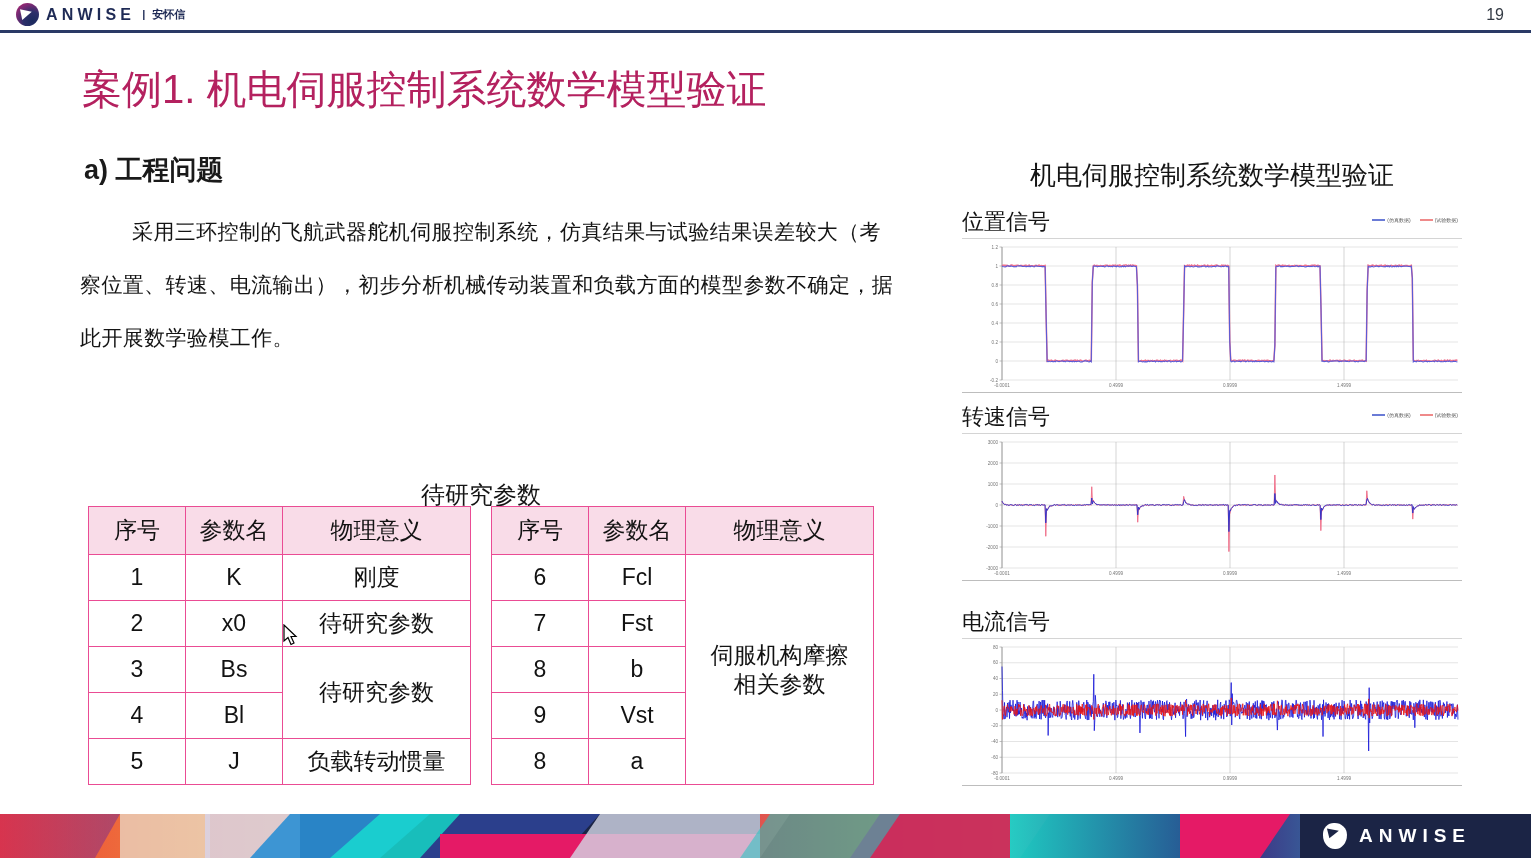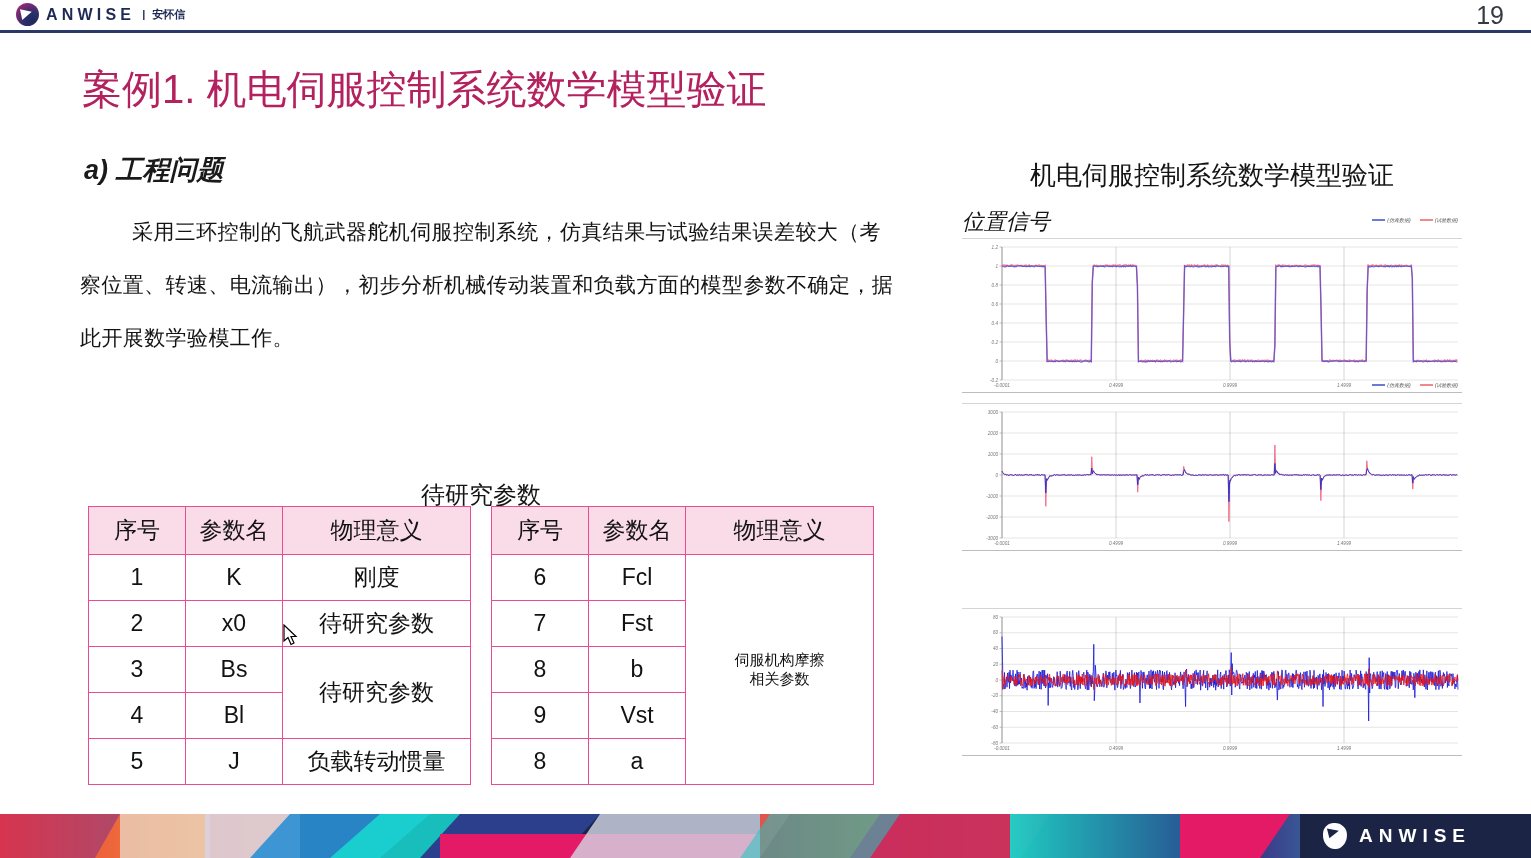--- a/index.html
+++ b/index.html
@@ -41,34 +41,34 @@
   .logo-text {
     font-size:16px; font-weight:bold; letter-spacing:4.2px;
     color:#1e2a55; line-height:1;
   }
   .logo-cn {
     font-size:11px; font-weight:bold; color:#1e2a55;
     letter-spacing:0px; line-height:1;
   }
   .page-num {
     position:absolute; right:27px; top:1px;
-    font-size:25px; color:#333a44; line-height:28px;
+    font-size:16px; color:#333a44; line-height:28px;
   }
 
   
   .slide-title {
     position:absolute; left:82px; top:62px;
     font-size:40px; font-weight:normal; color:#b4215f;
     letter-spacing:0px; white-space:nowrap;
   }
 
   
   .sec-head {
     position:absolute; left:84px; top:152px;
-    font-size:27px; font-weight:bold; color:#1a1a1a;font-style:italic;
+    font-size:27px; font-weight:bold; color:#1a1a1a;
   }
   .body-para {
     position:absolute; left:80px; top:205px; width:820px;
     font-size:21px; color:#141414; line-height:53px;
     text-indent:52px; letter-spacing:0.4px;
   }
 
   .tbl-caption {
     position:absolute; left:88px; top:459px; width:786px;
     text-align:center; font-size:24px; color:#141414;margin-top:20px;
@@ -97,28 +97,28 @@
   .tbl th { background:#f9dce8; height:48px; }
   .tbl-left { width:382px; }
   .tbl-left .c1 { width:97px; }
   .tbl-left .c2 { width:97px; }
   .tbl-left .c3 { width:188px; }
   .gap { width:22px; }
   .tbl-right { width:382px; }
   .tbl-right .c1 { width:97px; }
   .tbl-right .c2 { width:97px; }
   .tbl-right .c3 { width:188px; }
-  .tbl-right td.merged { line-height:1.25; font-size:15px; }
+  .tbl-right td.merged { line-height:1.25; font-size:23px; }
 
   
   .charts-title {
     position:absolute; left:948px; top:158px; width:528px;
     text-align:center; font-size:26px; color:#141414;
   }
-  .chart-block { position:absolute;font-style:italic; }
+  .chart-block { position:absolute; }
   .chart-label {
     font-size:22px; color:#141414; margin-bottom:2px; line-height:28px;
   }
   .chart-frame {
     position:relative; background:#ffffff;
     border-top:1px solid #d4d4d4;
     border-bottom:1px solid #bdbdbd;
   }
   .legend {
     position:absolute; right:4px; top:-22px;
@@ -304,20 +304,21 @@
           <text x="268" y="148" text-anchor="middle" class="axlbl">0.9999</text>
           <text x="382" y="148" text-anchor="middle" class="axlbl">1.4999</text>
         </g>
       <path id="pos-test" fill="none" stroke="#f0728c" stroke-width="1.5" d="M40.00,26.92 L41.00,26.15 L42.01,26.49 L43.01,26.13 L44.01,27.13 L45.02,26.21 L46.02,26.78 L47.02,27.13 L48.03,27.11 L49.03,26.07 L50.03,26.08 L51.04,26.58 L52.04,26.67 L53.04,26.57 L54.04,26.50 L55.05,26.30 L56.05,26.30 L57.05,26.71 L58.06,26.65 L59.06,26.22 L60.06,26.78 L61.07,26.64 L62.07,27.09 L63.07,26.34 L64.08,26.24 L65.08,26.78 L66.08,26.99 L67.09,26.07 L68.09,27.05 L69.09,26.67 L70.10,26.67 L71.10,27.07 L72.10,27.06 L73.11,26.48 L74.11,26.31 L75.11,27.09 L76.12,26.50 L77.12,26.13 L78.12,26.89 L79.12,26.52 L80.13,26.79 L81.13,26.83 L82.13,26.61 L83.14,26.38 L84.14,78.04 L85.14,122.01 L86.15,121.19 L87.15,121.48 L88.15,121.76 L89.16,121.05 L90.16,121.64 L91.16,121.99 L92.17,121.90 L93.17,121.14 L94.17,121.52 L95.18,121.63 L96.18,121.99 L97.18,121.70 L98.19,121.99 L99.19,122.19 L100.19,121.40 L101.20,121.32 L102.20,122.03 L103.20,121.57 L104.20,121.34 L105.21,121.18 L106.21,121.77 L107.21,121.73 L108.22,121.46 L109.22,121.25 L110.22,121.62 L111.23,121.64 L112.23,121.29 L113.23,121.10 L114.24,121.82 L115.24,121.18 L116.24,121.95 L117.25,121.87 L118.25,121.11 L119.25,121.38 L120.26,121.95 L121.26,122.13 L122.26,121.86 L123.27,121.25 L124.27,121.32 L125.27,121.95 L126.28,121.61 L127.28,121.33 L128.28,121.71 L129.28,121.81 L130.29,43.02 L131.29,26.96 L132.29,26.20 L133.30,26.96 L134.30,26.42 L135.30,26.39 L136.31,26.69 L137.31,26.88 L138.31,26.59 L139.32,26.81 L140.32,27.08 L141.32,26.75 L142.33,26.66 L143.33,26.33 L144.33,26.21 L145.34,26.31 L146.34,26.93 L147.34,26.41 L148.35,26.52 L149.35,27.10 L150.35,26.34 L151.36,26.25 L152.36,26.55 L153.36,26.22 L154.36,27.13 L155.37,26.34 L156.37,26.69 L157.37,26.06 L158.38,26.15 L159.38,26.97 L160.38,26.87 L161.39,26.22 L162.39,26.26 L163.39,26.07 L164.40,26.10 L165.40,27.16 L166.40,26.18 L167.41,26.92 L168.41,26.07 L169.41,26.92 L170.42,26.14 L171.42,26.24 L172.42,26.45 L173.43,26.55 L174.43,26.77 L175.43,46.67 L176.44,122.16 L177.44,122.18 L178.44,122.04 L179.44,121.32 L180.45,122.09 L181.45,121.77 L182.45,121.63 L183.46,121.06 L184.46,121.97 L185.46,121.56 L186.47,121.61 L187.47,121.72 L188.47,121.58 L189.48,122.12 L190.48,121.42 L191.48,121.92 L192.49,121.69 L193.49,121.98 L194.49,121.34 L195.50,121.34 L196.50,121.70 L197.50,122.06 L198.51,121.15 L199.51,122.09 L200.51,121.52 L201.52,122.02 L202.52,121.23 L203.52,121.76 L204.52,121.46 L205.53,121.66 L206.53,121.88 L207.53,121.80 L208.54,121.41 L209.54,121.84 L210.54,122.17 L211.55,121.29 L212.55,121.55 L213.55,121.51 L214.56,121.32 L215.56,121.58 L216.56,121.86 L217.57,121.96 L218.57,121.10 L219.57,121.29 L220.58,122.16 L221.58,74.56 L222.58,26.60 L223.59,27.12 L224.59,26.59 L225.59,26.15 L226.60,26.70 L227.60,26.14 L228.60,27.18 L229.60,26.06 L230.61,26.91 L231.61,26.70 L232.61,26.12 L233.62,26.91 L234.62,27.04 L235.62,26.11 L236.63,27.03 L237.63,26.81 L238.63,27.15 L239.64,26.57 L240.64,26.98 L241.64,26.41 L242.65,26.14 L243.65,26.69 L244.65,27.12 L245.66,26.20 L246.66,26.67 L247.66,27.17 L248.67,26.60 L249.67,26.34 L250.67,26.86 L251.68,26.74 L252.68,26.54 L253.68,26.21 L254.68,26.08 L255.69,26.48 L256.69,27.07 L257.69,27.18 L258.70,26.96 L259.70,26.12 L260.70,26.53 L261.71,26.27 L262.71,26.40 L263.71,26.35 L264.72,27.01 L265.72,26.44 L266.72,26.93 L267.73,101.96 L268.73,121.16 L269.73,121.56 L270.74,121.77 L271.74,121.20 L272.74,121.25 L273.75,121.55 L274.75,122.19 L275.75,121.72 L276.76,121.24 L277.76,121.15 L278.76,121.29 L279.76,121.86 L280.77,121.08 L281.77,122.19 L282.77,121.07 L283.78,121.92 L284.78,121.59 L285.78,121.19 L286.79,121.72 L287.79,121.46 L288.79,121.36 L289.80,121.22 L290.80,121.64 L291.80,121.89 L292.81,121.89 L293.81,121.75 L294.81,121.74 L295.82,121.38 L296.82,121.23 L297.82,121.72 L298.83,122.05 L299.83,121.37 L300.83,121.72 L301.84,121.44 L302.84,121.27 L303.84,121.99 L304.84,121.18 L305.85,121.32 L306.85,121.66 L307.85,121.71 L308.86,121.81 L309.86,122.08 L310.86,121.84 L311.87,121.68 L312.87,106.17 L313.87,26.40 L314.88,27.11 L315.88,26.23 L316.88,26.08 L317.89,26.38 L318.89,27.15 L319.89,26.50 L320.90,26.20 L321.90,26.99 L322.90,26.29 L323.91,26.78 L324.91,26.79 L325.91,27.02 L326.92,26.27 L327.92,26.77 L328.92,27.17 L329.92,26.72 L330.93,26.73 L331.93,26.63 L332.93,26.24 L333.94,26.83 L334.94,26.39 L335.94,27.10 L336.95,26.55 L337.95,26.65 L338.95,26.51 L339.96,26.97 L340.96,26.92 L341.96,26.69 L342.97,26.16 L343.97,26.20 L344.97,26.86 L345.98,26.69 L346.98,26.98 L347.98,26.91 L348.99,26.41 L349.99,26.22 L350.99,26.22 L352.00,26.32 L353.00,26.09 L354.00,27.03 L355.00,26.41 L356.01,26.37 L357.01,26.77 L358.01,26.96 L359.02,69.68 L360.02,121.12 L361.02,121.99 L362.03,121.64 L363.03,121.91 L364.03,121.73 L365.04,122.14 L366.04,121.82 L367.04,121.90 L368.05,121.09 L369.05,122.16 L370.05,121.86 L371.06,121.31 L372.06,121.65 L373.06,121.75 L374.07,121.51 L375.07,121.30 L376.07,121.98 L377.08,121.48 L378.08,121.36 L379.08,121.60 L380.08,122.15 L381.09,122.04 L382.09,121.13 L383.09,121.36 L384.10,122.04 L385.10,121.71 L386.10,121.88 L387.11,121.23 L388.11,121.24 L389.11,122.17 L390.12,121.89 L391.12,121.86 L392.12,121.11 L393.13,121.89 L394.13,121.83 L395.13,121.77 L396.14,122.14 L397.14,121.49 L398.14,121.46 L399.15,121.65 L400.15,121.08 L401.15,121.74 L402.16,121.96 L403.16,121.69 L404.16,122.16 L405.16,50.31 L406.17,26.20 L407.17,26.65 L408.17,26.84 L409.18,27.01 L410.18,26.10 L411.18,26.20 L412.19,26.89 L413.19,26.63 L414.19,26.37 L415.20,26.80 L416.20,26.64 L417.20,26.55 L418.21,26.61 L419.21,26.05 L420.21,26.92 L421.22,26.93 L422.22,26.40 L423.22,26.13 L424.23,26.98 L425.23,26.43 L426.23,26.64 L427.24,27.06 L428.24,26.64 L429.24,26.24 L430.24,26.80 L431.25,26.96 L432.25,27.16 L433.25,26.35 L434.26,26.55 L435.26,27.05 L436.26,26.48 L437.27,26.13 L438.27,26.98 L439.27,26.22 L440.28,26.74 L441.28,26.90 L442.28,26.72 L443.29,26.54 L444.29,26.59 L445.29,26.45 L446.30,27.05 L447.30,26.96 L448.30,26.76 L449.31,26.38 L450.31,38.82 L451.31,121.10 L452.32,121.68 L453.32,122.06 L454.32,121.61 L455.32,121.71 L456.33,121.39 L457.33,121.90 L458.33,121.64 L459.34,121.77 L460.34,121.83 L461.34,121.42 L462.35,121.42 L463.35,122.06 L464.35,121.27 L465.36,122.09 L466.36,122.02 L467.36,121.70 L468.37,122.12 L469.37,122.13 L470.37,122.05 L471.38,122.08 L472.38,121.18 L473.38,121.35 L474.39,121.89 L475.39,121.53 L476.39,121.12 L477.40,121.97 L478.40,121.97 L479.40,121.47 L480.40,122.05 L481.41,122.07 L482.41,121.11 L483.41,121.48 L484.42,122.17 L485.42,121.06 L486.42,121.80 L487.43,121.18 L488.43,121.26 L489.43,121.84 L490.44,121.43 L491.44,121.50 L492.44,121.42 L493.45,121.24 L494.45,121.05 L495.45,121.38 "></path>
       <path id="pos-sim" fill="none" stroke="#5b5bd6" stroke-width="1.1" d="M40.00,27.10 L41.00,27.48 L42.01,27.82 L43.01,27.91 L44.01,27.80 L45.02,26.90 L46.02,26.92 L47.02,27.12 L48.03,27.40 L49.03,26.93 L50.03,27.30 L51.04,27.49 L52.04,27.82 L53.04,27.48 L54.04,27.82 L55.05,27.02 L56.05,27.05 L57.05,26.87 L58.06,26.87 L59.06,26.86 L60.06,27.36 L61.07,27.49 L62.07,27.38 L63.07,27.09 L64.08,27.83 L65.08,27.27 L66.08,27.60 L67.09,26.95 L68.09,27.74 L69.09,27.15 L70.10,27.01 L71.10,27.59 L72.10,27.87 L73.11,27.20 L74.11,26.81 L75.11,27.14 L76.12,27.18 L77.12,27.49 L78.12,27.51 L79.12,27.26 L80.13,27.79 L81.13,27.43 L82.13,27.62 L83.14,27.80 L84.14,78.92 L85.14,122.61 L86.15,122.69 L87.15,122.11 L88.15,122.69 L89.16,122.50 L90.16,122.20 L91.16,122.93 L92.17,122.35 L93.17,122.87 L94.17,121.92 L95.18,122.06 L96.18,122.48 L97.18,122.58 L98.19,122.33 L99.19,122.02 L100.19,121.83 L101.20,122.53 L102.20,122.03 L103.20,122.84 L104.20,122.09 L105.21,122.16 L106.21,122.11 L107.21,122.63 L108.22,122.36 L109.22,122.28 L110.22,122.87 L111.23,121.92 L112.23,122.83 L113.23,122.26 L114.24,122.64 L115.24,122.45 L116.24,121.98 L117.25,122.34 L118.25,122.95 L119.25,122.71 L120.26,122.89 L121.26,122.30 L122.26,121.85 L123.27,121.89 L124.27,122.22 L125.27,121.89 L126.28,122.81 L127.28,122.88 L128.28,121.97 L129.28,122.78 L130.29,43.69 L131.29,27.22 L132.29,27.11 L133.30,27.23 L134.30,27.10 L135.30,27.92 L136.31,27.35 L137.31,27.53 L138.31,27.21 L139.32,27.18 L140.32,27.36 L141.32,27.10 L142.33,27.84 L143.33,27.82 L144.33,26.98 L145.34,26.83 L146.34,27.67 L147.34,27.30 L148.35,27.69 L149.35,27.34 L150.35,27.90 L151.36,26.93 L152.36,27.23 L153.36,27.34 L154.36,27.79 L155.37,26.93 L156.37,27.42 L157.37,27.82 L158.38,27.53 L159.38,27.94 L160.38,27.01 L161.39,27.73 L162.39,26.96 L163.39,27.80 L164.40,27.23 L165.40,26.82 L166.40,27.32 L167.41,26.89 L168.41,26.91 L169.41,27.42 L170.42,27.42 L171.42,26.95 L172.42,27.33 L173.43,27.51 L174.43,27.68 L175.43,47.55 L176.44,122.76 L177.44,122.18 L178.44,121.99 L179.44,122.55 L180.45,122.92 L181.45,122.50 L182.45,122.82 L183.46,122.64 L184.46,122.83 L185.46,122.62 L186.47,121.99 L187.47,122.72 L188.47,122.23 L189.48,121.84 L190.48,122.40 L191.48,122.52 L192.49,121.86 L193.49,122.93 L194.49,122.14 L195.50,122.21 L196.50,122.55 L197.50,122.21 L198.51,122.58 L199.51,122.45 L200.51,122.75 L201.52,122.12 L202.52,122.63 L203.52,121.84 L204.52,122.40 L205.53,122.74 L206.53,121.90 L207.53,121.85 L208.54,122.89 L209.54,122.68 L210.54,122.29 L211.55,122.73 L212.55,122.44 L213.55,121.90 L214.56,122.84 L215.56,122.23 L216.56,122.52 L217.57,122.01 L218.57,122.82 L219.57,122.72 L220.58,122.06 L221.58,75.65 L222.58,26.85 L223.59,27.67 L224.59,27.78 L225.59,27.22 L226.60,27.20 L227.60,27.78 L228.60,27.82 L229.60,27.37 L230.61,27.66 L231.61,27.92 L232.61,27.55 L233.62,26.98 L234.62,27.28 L235.62,27.84 L236.63,27.69 L237.63,27.91 L238.63,27.71 L239.64,27.66 L240.64,27.01 L241.64,27.21 L242.65,26.98 L243.65,27.87 L244.65,27.72 L245.66,27.25 L246.66,27.91 L247.66,27.82 L248.67,27.80 L249.67,27.88 L250.67,27.48 L251.68,27.54 L252.68,27.29 L253.68,27.90 L254.68,26.87 L255.69,26.81 L256.69,27.27 L257.69,27.32 L258.70,27.60 L259.70,27.78 L260.70,27.22 L261.71,27.74 L262.71,27.14 L263.71,26.82 L264.72,27.66 L265.72,27.38 L266.72,27.62 L267.73,102.22 L268.73,122.15 L269.73,122.90 L270.74,122.04 L271.74,122.09 L272.74,122.92 L273.75,122.52 L274.75,121.84 L275.75,122.32 L276.76,122.36 L277.76,122.16 L278.76,122.83 L279.76,122.17 L280.77,122.04 L281.77,121.97 L282.77,122.32 L283.78,122.76 L284.78,122.17 L285.78,121.85 L286.79,122.72 L287.79,122.51 L288.79,122.12 L289.80,122.19 L290.80,122.77 L291.80,122.10 L292.81,122.76 L293.81,121.83 L294.81,122.74 L295.82,122.43 L296.82,122.43 L297.82,122.65 L298.83,122.20 L299.83,122.42 L300.83,121.99 L301.84,122.37 L302.84,122.91 L303.84,122.23 L304.84,122.40 L305.85,122.59 L306.85,122.81 L307.85,122.07 L308.86,122.77 L309.86,122.88 L310.86,122.25 L311.87,122.80 L312.87,106.53 L313.87,27.88 L314.88,27.06 L315.88,27.68 L316.88,27.04 L317.89,26.88 L318.89,27.79 L319.89,27.43 L320.90,27.66 L321.90,27.53 L322.90,27.27 L323.91,27.25 L324.91,27.44 L325.91,26.90 L326.92,27.59 L327.92,27.51 L328.92,27.63 L329.92,27.16 L330.93,27.54 L331.93,27.50 L332.93,27.29 L333.94,26.90 L334.94,26.91 L335.94,27.56 L336.95,27.62 L337.95,27.00 L338.95,27.52 L339.96,27.43 L340.96,27.52 L341.96,27.55 L342.97,27.92 L343.97,27.87 L344.97,27.44 L345.98,27.43 L346.98,27.16 L347.98,27.69 L348.99,27.23 L349.99,27.58 L350.99,27.01 L352.00,27.27 L353.00,27.77 L354.00,27.39 L355.00,26.94 L356.01,27.92 L357.01,27.08 L358.01,27.13 L359.02,70.28 L360.02,122.33 L361.02,121.99 L362.03,122.59 L363.03,122.43 L364.03,122.11 L365.04,121.93 L366.04,122.94 L367.04,122.91 L368.05,122.16 L369.05,122.03 L370.05,122.12 L371.06,122.13 L372.06,121.93 L373.06,121.86 L374.07,121.97 L375.07,121.89 L376.07,121.87 L377.08,122.79 L378.08,122.08 L379.08,122.61 L380.08,121.91 L381.09,121.94 L382.09,122.18 L383.09,121.89 L384.10,122.34 L385.10,122.19 L386.10,122.58 L387.11,122.72 L388.11,122.04 L389.11,121.93 L390.12,122.03 L391.12,122.07 L392.12,122.33 L393.13,122.95 L394.13,122.28 L395.13,122.50 L396.14,122.89 L397.14,122.09 L398.14,122.19 L399.15,122.17 L400.15,122.03 L401.15,122.21 L402.16,122.64 L403.16,121.81 L404.16,121.86 L405.16,51.84 L406.17,27.23 L407.17,27.88 L408.17,27.91 L409.18,27.79 L410.18,27.17 L411.18,27.95 L412.19,27.83 L413.19,27.59 L414.19,27.08 L415.20,27.03 L416.20,27.61 L417.20,27.63 L418.21,27.27 L419.21,27.26 L420.21,27.55 L421.22,27.78 L422.22,27.62 L423.22,27.85 L424.23,26.99 L425.23,27.50 L426.23,26.91 L427.24,27.92 L428.24,26.86 L429.24,27.77 L430.24,27.94 L431.25,27.09 L432.25,27.77 L433.25,27.15 L434.26,27.75 L435.26,26.85 L436.26,27.84 L437.27,26.94 L438.27,27.51 L439.27,27.59 L440.28,27.45 L441.28,27.11 L442.28,26.97 L443.29,27.29 L444.29,27.12 L445.29,27.19 L446.30,27.34 L447.30,27.46 L448.30,27.64 L449.31,27.06 L450.31,39.18 L451.31,122.92 L452.32,122.17 L453.32,122.56 L454.32,122.94 L455.32,121.81 L456.33,122.17 L457.33,122.48 L458.33,122.18 L459.34,122.30 L460.34,122.80 L461.34,122.83 L462.35,122.54 L463.35,122.04 L464.35,122.36 L465.36,122.81 L466.36,122.26 L467.36,122.64 L468.37,122.56 L469.37,122.52 L470.37,122.33 L471.38,122.16 L472.38,122.85 L473.38,121.87 L474.39,121.95 L475.39,122.70 L476.39,122.09 L477.40,122.15 L478.40,122.75 L479.40,122.48 L480.40,122.79 L481.41,122.73 L482.41,122.13 L483.41,122.60 L484.42,122.55 L485.42,122.03 L486.42,122.39 L487.43,121.98 L488.43,122.76 L489.43,122.69 L490.44,122.74 L491.44,122.21 L492.44,122.53 L493.45,122.22 L494.45,122.69 L495.45,122.95 "></path>
     </svg>
   </div>
 </div>
 
 <div class="chart-block" style="left:962px; top:403px; width:512px;">
+  <div class="chart-label">转速信号</div>
   <div class="chart-frame" style="width:500px;height:148px;">
     <div class="legend">
       <span class="legend-item">
         <span class="legend-swatch" style="background:#6a7bd6"></span>
         <span>(仿真数据)</span>
       </span>
       <span class="legend-item">
         <span class="legend-swatch" style="background:#ef8a8a"></span>
         <span>(试验数据)</span>
       </span>
@@ -359,20 +360,21 @@
           <text x="268" y="141" text-anchor="middle" class="axlbl">0.9999</text>
           <text x="382" y="141" text-anchor="middle" class="axlbl">1.4999</text>
         </g>
       <path id="spd-test" fill="none" stroke="#f0728c" stroke-width="1" d="M40.00,67.41 L40.73,69.00 L41.46,69.56 L42.19,69.83 L42.92,70.48 L43.65,70.33 L44.38,70.97 L45.11,70.68 L45.84,70.84 L46.57,71.27 L47.30,71.38 L48.03,70.99 L48.76,70.59 L49.48,71.45 L50.21,71.37 L50.94,70.96 L51.67,71.57 L52.40,70.68 L53.13,70.90 L53.86,70.44 L54.59,71.39 L55.32,70.44 L56.05,71.53 L56.78,70.55 L57.51,71.28 L58.24,71.40 L58.97,70.86 L59.70,70.72 L60.43,70.59 L61.16,70.82 L61.89,71.04 L62.62,70.71 L63.35,70.83 L64.08,70.57 L64.81,71.52 L65.54,70.50 L66.27,71.40 L67.00,71.28 L67.72,71.49 L68.45,71.39 L69.18,71.44 L69.91,70.84 L70.64,71.19 L71.37,70.93 L72.10,70.87 L72.83,71.18 L73.56,70.47 L74.29,70.46 L75.02,70.63 L75.75,71.56 L76.48,70.57 L77.21,70.91 L77.94,71.45 L78.67,71.41 L79.40,71.03 L80.13,70.78 L80.86,70.62 L81.59,70.73 L82.32,70.67 L83.05,71.25 L83.78,102.28 L84.51,77.37 L85.24,76.34 L85.96,74.40 L86.69,73.01 L87.42,72.14 L88.15,71.83 L88.88,72.37 L89.61,72.04 L90.34,71.90 L91.07,71.80 L91.80,71.13 L92.53,70.66 L93.26,71.03 L93.99,71.22 L94.72,70.45 L95.45,71.57 L96.18,71.14 L96.91,71.33 L97.64,70.67 L98.37,70.88 L99.10,71.38 L99.83,71.16 L100.56,71.01 L101.29,70.50 L102.02,71.40 L102.75,71.51 L103.48,71.04 L104.20,71.38 L104.93,71.40 L105.66,70.51 L106.39,71.14 L107.12,70.44 L107.85,71.54 L108.58,70.94 L109.31,70.74 L110.04,70.84 L110.77,71.35 L111.50,70.56 L112.23,71.26 L112.96,71.35 L113.69,70.49 L114.42,70.47 L115.15,70.91 L115.88,70.79 L116.61,71.41 L117.34,70.54 L118.07,70.58 L118.80,71.34 L119.53,71.05 L120.26,71.12 L120.99,71.57 L121.72,71.12 L122.44,71.32 L123.17,71.26 L123.90,71.06 L124.63,70.66 L125.36,70.84 L126.09,70.95 L126.82,71.33 L127.55,70.51 L128.28,70.55 L129.01,71.34 L129.74,52.75 L130.47,68.51 L131.20,65.96 L131.93,67.25 L132.66,69.22 L133.39,69.82 L134.12,69.85 L134.85,70.74 L135.58,71.06 L136.31,70.61 L137.04,70.83 L137.77,70.85 L138.50,71.39 L139.23,71.28 L139.96,70.55 L140.68,70.52 L141.41,70.61 L142.14,70.88 L142.87,71.00 L143.60,70.47 L144.33,71.10 L145.06,71.47 L145.79,71.09 L146.52,70.47 L147.25,70.60 L147.98,70.75 L148.71,71.35 L149.44,70.66 L150.17,71.40 L150.90,70.67 L151.63,71.49 L152.36,70.59 L153.09,70.73 L153.82,71.26 L154.55,70.48 L155.28,71.38 L156.01,70.64 L156.74,70.69 L157.47,70.62 L158.20,71.31 L158.92,71.37 L159.65,71.35 L160.38,71.54 L161.11,71.49 L161.84,71.07 L162.57,71.01 L163.30,70.82 L164.03,70.88 L164.76,71.03 L165.49,70.69 L166.22,70.56 L166.95,71.30 L167.68,70.60 L168.41,70.70 L169.14,71.33 L169.87,71.17 L170.60,71.22 L171.33,70.96 L172.06,70.74 L172.79,70.43 L173.52,70.85 L174.25,70.77 L174.98,70.58 L175.71,88.22 L176.44,74.50 L177.16,76.07 L177.89,73.81 L178.62,72.67 L179.35,72.84 L180.08,71.44 L180.81,72.07 L181.54,71.36 L182.27,70.92 L183.00,71.21 L183.73,71.15 L184.46,71.15 L185.19,71.25 L185.92,71.21 L186.65,71.54 L187.38,71.37 L188.11,71.51 L188.84,70.77 L189.57,70.86 L190.30,71.16 L191.03,70.65 L191.76,70.80 L192.49,71.55 L193.22,71.34 L193.95,70.81 L194.68,70.79 L195.40,70.52 L196.13,70.44 L196.86,70.75 L197.59,70.91 L198.32,71.09 L199.05,71.31 L199.78,71.37 L200.51,71.00 L201.24,71.13 L201.97,70.59 L202.70,70.62 L203.43,71.26 L204.16,71.51 L204.89,70.81 L205.62,71.31 L206.35,70.46 L207.08,71.10 L207.81,71.48 L208.54,71.08 L209.27,70.96 L210.00,71.08 L210.73,71.26 L211.46,71.42 L212.19,70.68 L212.92,71.57 L213.64,70.70 L214.37,70.69 L215.10,71.42 L215.83,71.16 L216.56,71.14 L217.29,70.67 L218.02,70.57 L218.75,71.38 L219.48,71.30 L220.21,71.55 L220.94,70.74 L221.67,62.35 L222.40,65.37 L223.13,67.11 L223.86,67.90 L224.59,68.78 L225.32,69.57 L226.05,70.55 L226.78,70.60 L227.51,70.00 L228.24,71.08 L228.97,70.54 L229.70,70.80 L230.43,71.36 L231.16,71.02 L231.88,70.75 L232.61,71.46 L233.34,71.49 L234.07,71.39 L234.80,71.14 L235.53,71.57 L236.26,71.32 L236.99,70.88 L237.72,70.56 L238.45,70.71 L239.18,71.41 L239.91,70.47 L240.64,70.97 L241.37,70.58 L242.10,70.71 L242.83,71.28 L243.56,70.66 L244.29,70.82 L245.02,70.92 L245.75,71.43 L246.48,71.16 L247.21,71.26 L247.94,70.78 L248.67,70.49 L249.40,71.36 L250.12,71.21 L250.85,70.99 L251.58,71.07 L252.31,70.81 L253.04,71.08 L253.77,70.97 L254.50,71.00 L255.23,71.16 L255.96,71.35 L256.69,70.83 L257.42,71.00 L258.15,70.68 L258.88,70.98 L259.61,70.60 L260.34,71.06 L261.07,71.16 L261.80,71.35 L262.53,71.39 L263.26,70.44 L263.99,70.99 L264.72,71.19 L265.45,71.23 L266.18,70.85 L266.91,117.58 L267.64,80.48 L268.36,77.82 L269.09,75.06 L269.82,74.38 L270.55,72.46 L271.28,71.74 L272.01,71.54 L272.74,71.52 L273.47,71.80 L274.20,71.08 L274.93,70.59 L275.66,70.69 L276.39,70.87 L277.12,71.20 L277.85,71.13 L278.58,71.47 L279.31,70.63 L280.04,71.18 L280.77,70.48 L281.50,71.55 L282.23,70.47 L282.96,71.51 L283.69,71.54 L284.42,70.95 L285.15,70.50 L285.88,70.48 L286.60,71.24 L287.33,70.92 L288.06,71.06 L288.79,71.13 L289.52,70.52 L290.25,71.32 L290.98,71.08 L291.71,70.56 L292.44,70.50 L293.17,71.23 L293.90,70.87 L294.63,71.32 L295.36,71.24 L296.09,70.78 L296.82,71.32 L297.55,70.53 L298.28,71.01 L299.01,71.25 L299.74,71.02 L300.47,71.56 L301.20,70.67 L301.93,71.08 L302.66,71.18 L303.39,71.22 L304.12,71.10 L304.84,71.17 L305.57,70.74 L306.30,71.04 L307.03,71.31 L307.76,70.57 L308.49,71.51 L309.22,71.09 L309.95,70.56 L310.68,71.32 L311.41,71.47 L312.14,71.12 L312.87,40.99 L313.60,66.90 L314.33,66.22 L315.06,68.01 L315.79,68.57 L316.52,69.98 L317.25,69.39 L317.98,70.84 L318.71,70.28 L319.44,70.97 L320.17,70.23 L320.90,70.67 L321.63,70.42 L322.36,71.20 L323.08,70.90 L323.81,71.38 L324.54,71.37 L325.27,71.22 L326.00,71.24 L326.73,71.14 L327.46,71.18 L328.19,71.52 L328.92,70.68 L329.65,71.50 L330.38,70.74 L331.11,70.65 L331.84,70.65 L332.57,70.83 L333.30,71.09 L334.03,70.99 L334.76,71.27 L335.49,70.98 L336.22,71.37 L336.95,70.70 L337.68,71.47 L338.41,71.36 L339.14,71.11 L339.87,70.81 L340.60,71.49 L341.32,71.13 L342.05,70.91 L342.78,71.54 L343.51,70.56 L344.24,71.45 L344.97,71.08 L345.70,70.42 L346.43,70.63 L347.16,71.09 L347.89,70.73 L348.62,71.53 L349.35,71.23 L350.08,70.94 L350.81,70.95 L351.54,70.57 L352.27,70.60 L353.00,71.11 L353.73,71.46 L354.46,70.57 L355.19,71.32 L355.92,70.64 L356.65,70.47 L357.38,70.59 L358.11,71.44 L358.84,96.64 L359.56,76.22 L360.29,76.90 L361.02,74.53 L361.75,72.99 L362.48,72.48 L363.21,72.08 L363.94,72.09 L364.67,71.66 L365.40,70.76 L366.13,71.04 L366.86,70.83 L367.59,71.43 L368.32,71.08 L369.05,70.59 L369.78,71.46 L370.51,70.95 L371.24,70.60 L371.97,70.59 L372.70,71.11 L373.43,71.48 L374.16,71.57 L374.89,71.56 L375.62,70.49 L376.35,70.72 L377.08,70.69 L377.80,70.94 L378.53,70.81 L379.26,71.52 L379.99,70.84 L380.72,70.60 L381.45,70.83 L382.18,71.34 L382.91,71.42 L383.64,71.18 L384.37,70.47 L385.10,71.30 L385.83,70.73 L386.56,71.11 L387.29,71.12 L388.02,70.49 L388.75,70.90 L389.48,71.57 L390.21,70.48 L390.94,70.87 L391.67,71.23 L392.40,71.09 L393.13,70.69 L393.86,70.82 L394.59,71.05 L395.32,71.38 L396.04,71.40 L396.77,70.84 L397.50,70.61 L398.23,70.75 L398.96,70.49 L399.69,71.08 L400.42,71.14 L401.15,70.48 L401.88,71.45 L402.61,71.15 L403.34,71.23 L404.07,71.17 L404.80,56.77 L405.53,64.92 L406.26,66.89 L406.99,68.55 L407.72,68.64 L408.45,70.16 L409.18,70.53 L409.91,70.95 L410.64,70.41 L411.37,70.52 L412.10,70.64 L412.83,71.53 L413.56,70.70 L414.28,70.83 L415.01,71.51 L415.74,70.94 L416.47,70.86 L417.20,71.24 L417.93,71.50 L418.66,71.00 L419.39,70.96 L420.12,71.44 L420.85,71.47 L421.58,71.55 L422.31,71.18 L423.04,70.80 L423.77,70.98 L424.50,70.56 L425.23,70.67 L425.96,70.53 L426.69,71.07 L427.42,70.87 L428.15,70.63 L428.88,71.30 L429.61,71.19 L430.34,70.76 L431.07,71.21 L431.80,70.69 L432.52,70.86 L433.25,70.52 L433.98,70.73 L434.71,71.50 L435.44,71.17 L436.17,71.24 L436.90,70.77 L437.63,70.45 L438.36,70.83 L439.09,71.01 L439.82,70.87 L440.55,71.12 L441.28,70.93 L442.01,71.12 L442.74,70.77 L443.47,71.55 L444.20,71.20 L444.93,71.21 L445.66,71.51 L446.39,71.04 L447.12,71.03 L447.85,71.54 L448.58,70.68 L449.31,71.36 L450.04,71.51 L450.76,85.11 L451.49,73.87 L452.22,75.21 L452.95,73.97 L453.68,73.50 L454.41,72.87 L455.14,71.77 L455.87,72.18 L456.60,71.80 L457.33,71.61 L458.06,70.58 L458.79,71.47 L459.52,71.39 L460.25,71.38 L460.98,70.62 L461.71,71.49 L462.44,70.86 L463.17,70.47 L463.90,70.79 L464.63,71.16 L465.36,70.99 L466.09,70.98 L466.82,71.06 L467.55,70.48 L468.28,70.73 L469.00,70.98 L469.73,70.56 L470.46,71.04 L471.19,70.62 L471.92,70.45 L472.65,70.83 L473.38,71.31 L474.11,70.71 L474.84,70.61 L475.57,70.60 L476.30,71.32 L477.03,70.58 L477.76,70.54 L478.49,71.12 L479.22,70.92 L479.95,71.35 L480.68,70.54 L481.41,71.37 L482.14,70.77 L482.87,71.19 L483.60,70.60 L484.33,70.62 L485.06,71.43 L485.79,70.78 L486.52,70.52 L487.24,70.89 L487.97,70.92 L488.70,70.51 L489.43,70.92 L490.16,70.90 L490.89,70.58 L491.62,70.73 L492.35,70.99 L493.08,71.18 L493.81,70.62 L494.54,71.16 L495.27,70.56 "></path>
       <path id="spd-sim" fill="none" stroke="#3434c8" stroke-width="1" d="M40.00,67.18 L40.73,68.47 L41.46,69.75 L42.19,70.36 L42.92,70.64 L43.65,70.43 L44.38,70.71 L45.11,71.39 L45.84,70.54 L46.57,71.53 L47.30,71.16 L48.03,70.92 L48.76,70.58 L49.48,70.61 L50.21,71.20 L50.94,71.10 L51.67,71.49 L52.40,71.16 L53.13,70.59 L53.86,70.49 L54.59,71.54 L55.32,71.13 L56.05,70.98 L56.78,71.22 L57.51,70.47 L58.24,70.98 L58.97,71.13 L59.70,71.06 L60.43,71.57 L61.16,71.54 L61.89,70.64 L62.62,71.04 L63.35,70.56 L64.08,70.63 L64.81,70.47 L65.54,70.89 L66.27,71.42 L67.00,70.88 L67.72,70.48 L68.45,70.50 L69.18,70.67 L69.91,70.75 L70.64,71.47 L71.37,71.16 L72.10,71.44 L72.83,71.54 L73.56,70.96 L74.29,71.11 L75.02,70.59 L75.75,70.54 L76.48,71.35 L77.21,70.51 L77.94,71.52 L78.67,71.42 L79.40,70.47 L80.13,70.56 L80.86,71.16 L81.59,71.16 L82.32,71.06 L83.05,70.82 L83.78,88.88 L84.51,74.64 L85.24,76.27 L85.96,75.00 L86.69,73.47 L87.42,73.08 L88.15,71.48 L88.88,72.28 L89.61,71.70 L90.34,71.66 L91.07,70.89 L91.80,71.35 L92.53,70.46 L93.26,71.38 L93.99,71.02 L94.72,70.76 L95.45,70.57 L96.18,70.97 L96.91,71.24 L97.64,71.38 L98.37,71.40 L99.10,70.72 L99.83,71.13 L100.56,70.69 L101.29,71.00 L102.02,70.56 L102.75,70.50 L103.48,71.21 L104.20,71.19 L104.93,71.49 L105.66,71.00 L106.39,70.97 L107.12,70.85 L107.85,71.29 L108.58,70.99 L109.31,70.76 L110.04,70.99 L110.77,71.51 L111.50,71.48 L112.23,71.57 L112.96,71.25 L113.69,70.89 L114.42,71.45 L115.15,71.36 L115.88,70.79 L116.61,70.92 L117.34,71.11 L118.07,71.08 L118.80,71.12 L119.53,71.52 L120.26,71.37 L120.99,70.75 L121.72,71.21 L122.44,70.50 L123.17,71.25 L123.90,70.66 L124.63,70.53 L125.36,70.61 L126.09,70.50 L126.82,70.71 L127.55,70.79 L128.28,70.54 L129.01,70.58 L129.74,64.01 L130.47,70.04 L131.20,67.27 L131.93,67.60 L132.66,68.73 L133.39,69.49 L134.12,69.63 L134.85,70.95 L135.58,70.49 L136.31,70.48 L137.04,70.80 L137.77,70.91 L138.50,70.78 L139.23,70.86 L139.96,70.92 L140.68,71.07 L141.41,70.79 L142.14,70.85 L142.87,70.80 L143.60,71.16 L144.33,71.02 L145.06,70.52 L145.79,70.76 L146.52,70.90 L147.25,71.12 L147.98,71.35 L148.71,70.88 L149.44,71.16 L150.17,70.79 L150.90,70.69 L151.63,71.36 L152.36,70.90 L153.09,70.84 L153.82,71.37 L154.55,71.10 L155.28,71.35 L156.01,71.36 L156.74,70.77 L157.47,71.57 L158.20,70.55 L158.92,71.56 L159.65,70.92 L160.38,70.87 L161.11,70.86 L161.84,70.89 L162.57,71.27 L163.30,71.54 L164.03,70.44 L164.76,70.83 L165.49,71.16 L166.22,71.48 L166.95,71.12 L167.68,70.45 L168.41,70.86 L169.14,71.24 L169.87,70.83 L170.60,70.91 L171.33,70.92 L172.06,71.26 L172.79,71.21 L173.52,70.97 L174.25,70.98 L174.98,70.84 L175.71,80.84 L176.44,73.00 L177.16,75.24 L177.89,73.50 L178.62,72.83 L179.35,72.09 L180.08,72.44 L180.81,71.27 L181.54,71.99 L182.27,71.50 L183.00,70.62 L183.73,70.59 L184.46,71.17 L185.19,70.50 L185.92,70.50 L186.65,71.54 L187.38,70.91 L188.11,70.68 L188.84,70.83 L189.57,70.87 L190.30,70.76 L191.03,70.45 L191.76,71.52 L192.49,71.47 L193.22,70.84 L193.95,71.52 L194.68,70.55 L195.40,70.70 L196.13,71.22 L196.86,70.88 L197.59,70.72 L198.32,71.35 L199.05,71.04 L199.78,71.49 L200.51,70.52 L201.24,70.44 L201.97,71.02 L202.70,70.69 L203.43,70.93 L204.16,71.06 L204.89,70.49 L205.62,70.74 L206.35,70.57 L207.08,71.02 L207.81,70.72 L208.54,71.43 L209.27,71.51 L210.00,71.58 L210.73,70.60 L211.46,71.23 L212.19,70.91 L212.92,71.00 L213.64,70.50 L214.37,70.89 L215.10,70.53 L215.83,70.68 L216.56,70.84 L217.29,70.90 L218.02,70.94 L218.75,70.64 L219.48,71.45 L220.21,71.06 L220.94,71.13 L221.67,67.69 L222.40,65.58 L223.13,67.54 L223.86,69.16 L224.59,69.34 L225.32,70.20 L226.05,69.84 L226.78,70.03 L227.51,70.26 L228.24,71.09 L228.97,70.81 L229.70,71.19 L230.43,70.77 L231.16,71.25 L231.88,71.56 L232.61,71.46 L233.34,71.29 L234.07,71.17 L234.80,71.57 L235.53,71.36 L236.26,70.90 L236.99,70.55 L237.72,71.15 L238.45,71.05 L239.18,71.15 L239.91,71.53 L240.64,70.46 L241.37,70.97 L242.10,71.57 L242.83,70.64 L243.56,70.73 L244.29,71.11 L245.02,70.98 L245.75,71.10 L246.48,71.35 L247.21,70.50 L247.94,71.29 L248.67,70.72 L249.40,70.69 L250.12,71.47 L250.85,71.14 L251.58,71.26 L252.31,71.00 L253.04,70.99 L253.77,70.97 L254.50,70.63 L255.23,71.39 L255.96,70.68 L256.69,71.55 L257.42,70.76 L258.15,70.69 L258.88,71.22 L259.61,70.96 L260.34,70.88 L261.07,70.45 L261.80,70.47 L262.53,71.51 L263.26,70.53 L263.99,71.55 L264.72,70.91 L265.45,70.81 L266.18,71.18 L266.91,97.62 L267.64,76.42 L268.36,77.01 L269.09,74.59 L269.82,73.63 L270.55,73.40 L271.28,72.29 L272.01,71.77 L272.74,71.23 L273.47,71.87 L274.20,70.78 L274.93,71.53 L275.66,71.36 L276.39,70.47 L277.12,70.80 L277.85,70.47 L278.58,70.98 L279.31,71.32 L280.04,70.46 L280.77,70.97 L281.50,70.65 L282.23,70.47 L282.96,70.84 L283.69,70.52 L284.42,70.92 L285.15,71.46 L285.88,70.46 L286.60,70.72 L287.33,71.46 L288.06,71.37 L288.79,71.26 L289.52,71.47 L290.25,71.10 L290.98,70.53 L291.71,70.66 L292.44,70.56 L293.17,70.77 L293.90,70.58 L294.63,71.39 L295.36,71.35 L296.09,70.95 L296.82,70.52 L297.55,70.93 L298.28,70.92 L299.01,70.60 L299.74,71.03 L300.47,71.55 L301.20,71.47 L301.93,71.16 L302.66,70.89 L303.39,70.97 L304.12,70.59 L304.84,71.43 L305.57,70.98 L306.30,70.91 L307.03,71.32 L307.76,71.13 L308.49,71.23 L309.22,70.66 L309.95,70.72 L310.68,70.81 L311.41,70.96 L312.14,71.03 L312.87,59.51 L313.60,69.43 L314.33,66.88 L315.06,67.28 L315.79,69.15 L316.52,69.02 L317.25,70.33 L317.98,70.75 L318.71,70.41 L319.44,70.30 L320.17,70.61 L320.90,71.21 L321.63,71.08 L322.36,71.33 L323.08,70.89 L323.81,70.45 L324.54,70.93 L325.27,71.02 L326.00,70.85 L326.73,71.54 L327.46,71.05 L328.19,71.47 L328.92,70.56 L329.65,71.25 L330.38,71.28 L331.11,71.46 L331.84,70.56 L332.57,70.72 L333.30,70.68 L334.03,70.56 L334.76,70.64 L335.49,70.67 L336.22,71.43 L336.95,70.50 L337.68,71.42 L338.41,71.23 L339.14,71.11 L339.87,71.49 L340.60,71.26 L341.32,70.65 L342.05,70.97 L342.78,70.85 L343.51,70.56 L344.24,70.89 L344.97,70.77 L345.70,71.04 L346.43,71.37 L347.16,70.76 L347.89,71.26 L348.62,71.40 L349.35,71.32 L350.08,71.32 L350.81,70.53 L351.54,71.00 L352.27,71.39 L353.00,71.45 L353.73,71.42 L354.46,71.49 L355.19,70.64 L355.92,70.71 L356.65,71.49 L357.38,70.58 L358.11,71.42 L358.84,85.65 L359.56,73.98 L360.29,76.07 L361.02,74.74 L361.75,73.15 L362.48,72.01 L363.21,71.66 L363.94,71.20 L364.67,71.07 L365.40,71.09 L366.13,71.48 L366.86,70.83 L367.59,70.53 L368.32,71.51 L369.05,70.72 L369.78,71.45 L370.51,71.15 L371.24,71.14 L371.97,70.85 L372.70,70.94 L373.43,70.94 L374.16,70.80 L374.89,70.62 L375.62,70.83 L376.35,70.97 L377.08,70.54 L377.80,70.95 L378.53,71.50 L379.26,71.54 L379.99,71.55 L380.72,70.88 L381.45,71.48 L382.18,71.54 L382.91,71.16 L383.64,70.94 L384.37,70.97 L385.10,71.37 L385.83,71.52 L386.56,71.50 L387.29,70.74 L388.02,70.64 L388.75,70.69 L389.48,70.95 L390.21,71.46 L390.94,70.91 L391.67,71.37 L392.40,70.52 L393.13,70.97 L393.86,70.68 L394.59,70.81 L395.32,71.45 L396.04,70.88 L396.77,70.52 L397.50,71.25 L398.23,70.94 L398.96,71.05 L399.69,71.38 L400.42,71.56 L401.15,70.70 L401.88,70.62 L402.61,70.76 L403.34,70.65 L404.07,70.51 L404.80,65.55 L405.53,64.41 L406.26,66.94 L406.99,67.89 L407.72,69.25 L408.45,69.42 L409.18,69.81 L409.91,70.76 L410.64,70.94 L411.37,70.29 L412.10,71.14 L412.83,71.08 L413.56,71.39 L414.28,70.81 L415.01,71.25 L415.74,70.93 L416.47,70.77 L417.20,70.96 L417.93,70.93 L418.66,71.29 L419.39,71.58 L420.12,71.10 L420.85,71.43 L421.58,70.74 L422.31,71.55 L423.04,71.52 L423.77,70.87 L424.50,70.98 L425.23,71.55 L425.96,71.40 L426.69,71.40 L427.42,70.82 L428.15,70.49 L428.88,71.25 L429.61,71.24 L430.34,70.70 L431.07,70.75 L431.80,71.29 L432.52,70.66 L433.25,71.50 L433.98,71.39 L434.71,71.11 L435.44,70.71 L436.17,70.48 L436.90,71.23 L437.63,71.31 L438.36,71.15 L439.09,70.91 L439.82,71.25 L440.55,71.31 L441.28,71.24 L442.01,70.76 L442.74,71.23 L443.47,71.44 L444.20,71.04 L444.93,70.69 L445.66,71.42 L446.39,70.83 L447.12,70.69 L447.85,70.69 L448.58,71.37 L449.31,70.87 L450.04,70.51 L450.76,79.06 L451.49,72.64 L452.22,75.26 L452.95,74.55 L453.68,73.18 L454.41,72.93 L455.14,72.22 L455.87,71.97 L456.60,71.91 L457.33,70.84 L458.06,71.26 L458.79,71.34 L459.52,71.11 L460.25,71.23 L460.98,71.45 L461.71,71.05 L462.44,71.42 L463.17,70.66 L463.90,70.66 L464.63,70.98 L465.36,71.23 L466.09,70.50 L466.82,70.47 L467.55,70.63 L468.28,71.30 L469.00,71.28 L469.73,71.56 L470.46,70.52 L471.19,70.92 L471.92,70.92 L472.65,70.82 L473.38,71.37 L474.11,71.40 L474.84,70.50 L475.57,70.75 L476.30,71.24 L477.03,70.55 L477.76,71.03 L478.49,70.43 L479.22,71.43 L479.95,71.31 L480.68,70.97 L481.41,70.63 L482.14,70.45 L482.87,71.55 L483.60,71.11 L484.33,71.06 L485.06,71.18 L485.79,71.44 L486.52,71.51 L487.24,71.08 L487.97,70.67 L488.70,70.53 L489.43,71.37 L490.16,70.88 L490.89,71.04 L491.62,70.89 L492.35,70.84 L493.08,71.17 L493.81,71.18 L494.54,70.56 L495.27,71.31 "></path>
     </svg>
   </div>
 </div>
 
 <div class="chart-block" style="left:962px; top:608px; width:512px;">
+  <div class="chart-label">电流信号</div>
   <div class="chart-frame" style="width:500px;height:148px;">
     <svg width="500" height="148" viewBox="0 0 500 148">
       <g id="cur-grid">
           <line x1="40" y1="8" x2="496" y2="8" stroke="#c9c9c9" stroke-width="0.5"></line>
           <line x1="40" y1="23.75" x2="496" y2="23.75" stroke="#c9c9c9" stroke-width="0.5"></line>
           <line x1="40" y1="39.5" x2="496" y2="39.5" stroke="#c9c9c9" stroke-width="0.5"></line>
           <line x1="40" y1="55.25" x2="496" y2="55.25" stroke="#c9c9c9" stroke-width="0.5"></line>
           <line x1="40" y1="71" x2="496" y2="71" stroke="#c9c9c9" stroke-width="0.5"></line>
           <line x1="40" y1="86.75" x2="496" y2="86.75" stroke="#c9c9c9" stroke-width="0.5"></line>
           <line x1="40" y1="102.5" x2="496" y2="102.5" stroke="#c9c9c9" stroke-width="0.5"></line>

